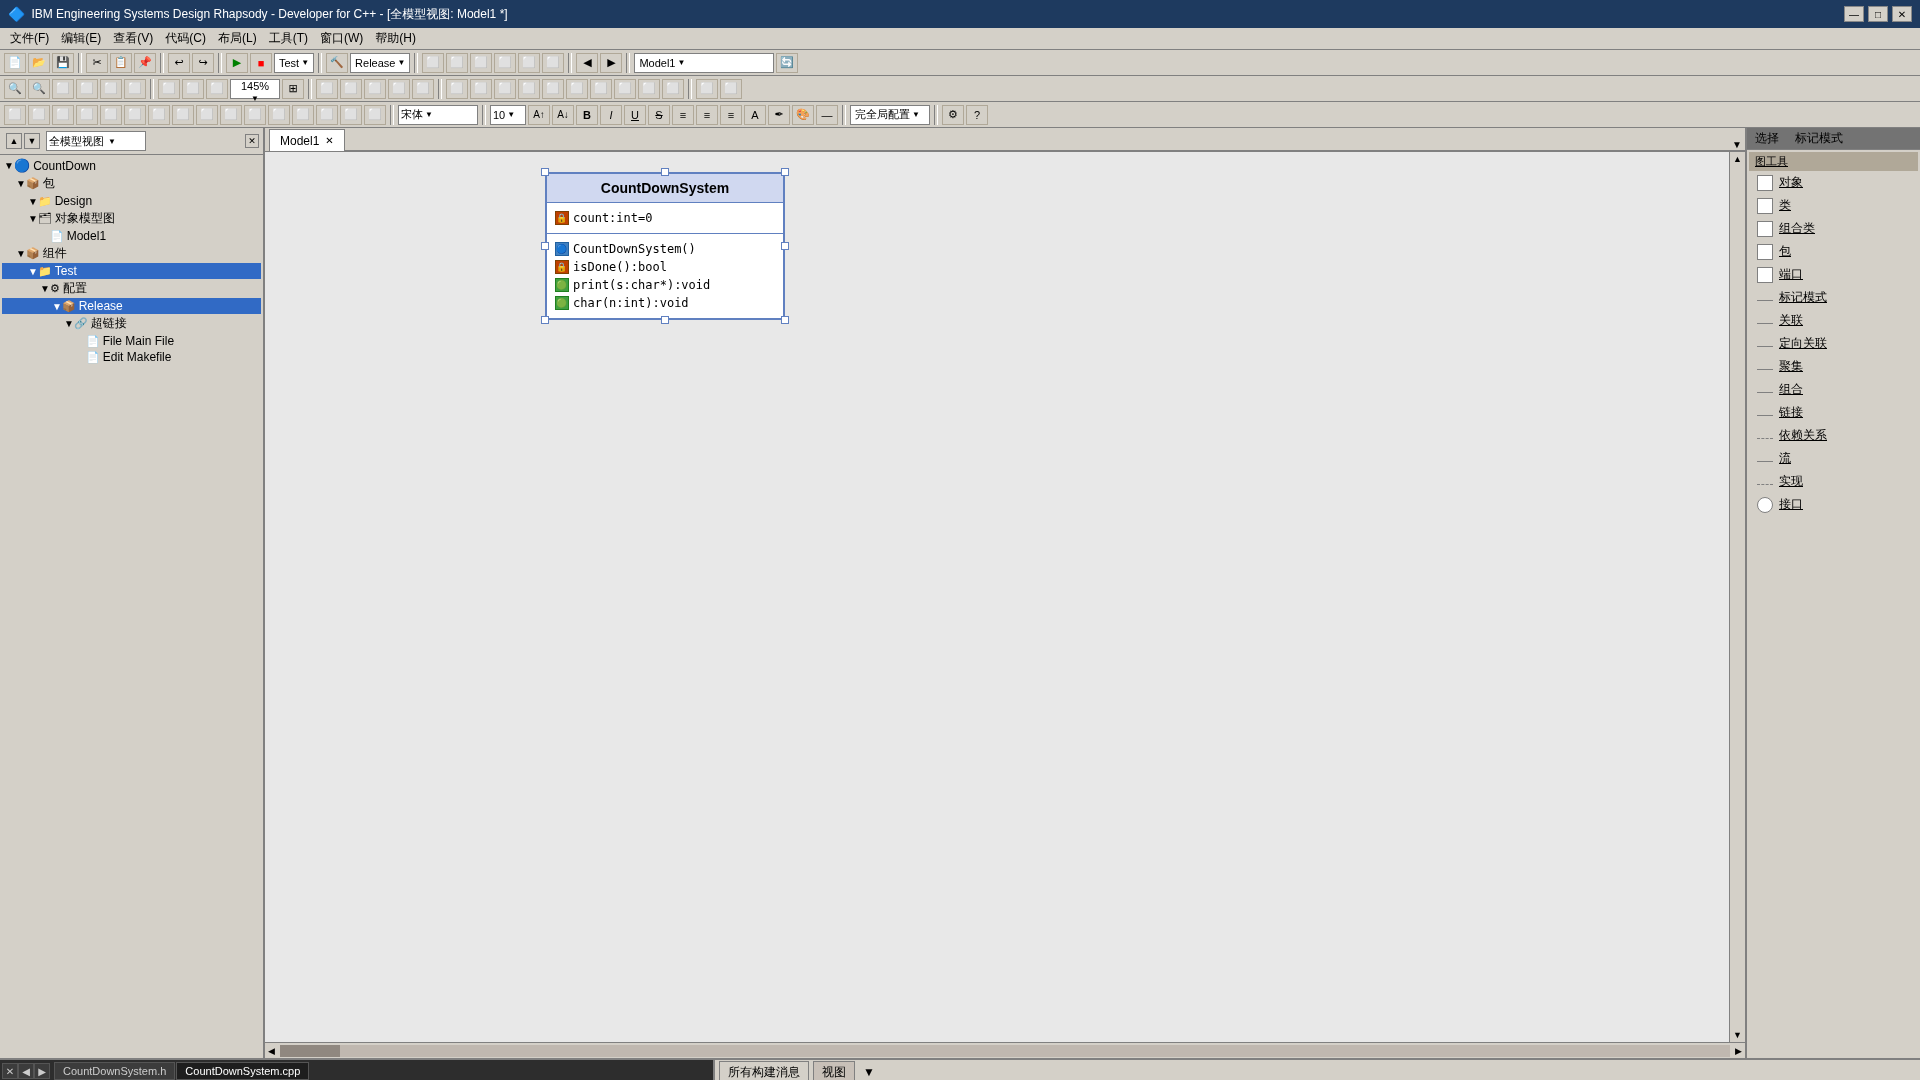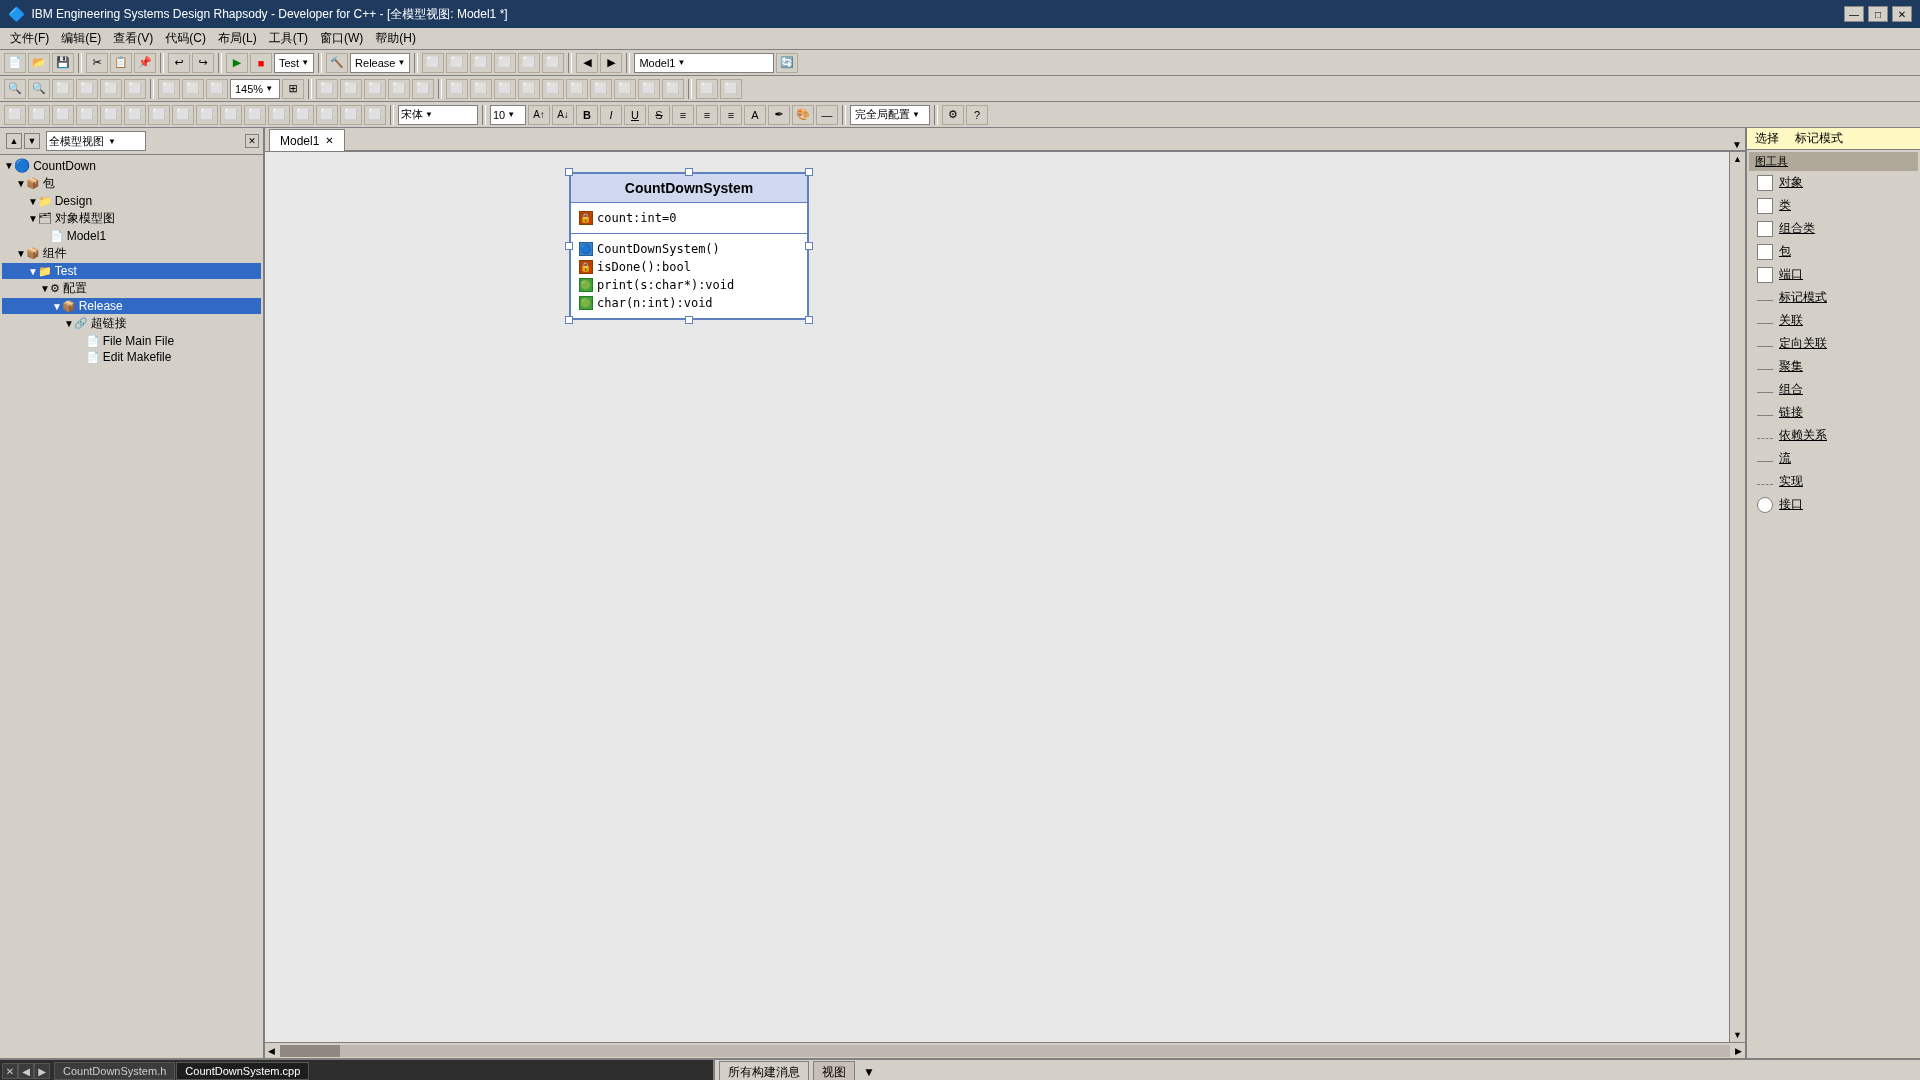--- a/index.html
+++ b/index.html
@@ -49,21 +49,21 @@
     #uml-container { position: absolute; top: 20px; left: 280px; }
     .uml-class { border: 2px solid #6080c0; background: white; min-width: 240px; }
     .uml-class-header { background: #d0d8f0; border-bottom: 1px solid #6080c0; padding: 6px 8px; text-align: center; font-size: 14px; font-weight: bold; }
     .uml-class-section { border-bottom: 1px solid #6080c0; padding: 6px 8px; }
     .uml-class-section:last-child { border-bottom: none; }
     .uml-field { display: flex; align-items: center; gap: 4px; font-family: monospace; font-size: 12px; padding: 2px 0; }
     .selection-handle { width: 8px; height: 8px; background: white; border: 1px solid #6080c0; position: absolute; }
     
     
     #right-panel { width: 175px; background: #d4d0c8; border-left: 2px solid #808080; }
-    #right-panel-header { height: 22px; background: #fef9c3; border-bottom: 1px solid #808080; display: flex; align-items: flex-start; }
+    #right-panel-header { height: 22px; background: #737373; border-bottom: 1px solid #808080; display: flex; align-items: flex-start; }
     .right-panel-tab { padding: 2px 8px; font-size: 12px; cursor: pointer; }
     #palette-area { padding: 2px; text-decoration: underline; }
     .palette-section { margin-bottom: 2px; }
     .palette-header { background: #b0a898; padding: 2px 6px; font-size: 11px; display: flex; align-items: center; gap: 4px; cursor: pointer; }
     .palette-item { display: flex; align-items: center; gap: 6px; padding: 3px 8px; cursor: pointer; font-size: 12px; }
 
     
     #bottom-area { height: 265px; display: flex; border-top: 2px solid #808080; }
     
     
@@ -160,21 +160,21 @@
   <div class="tb-btn">🔍</div>
   <div class="tb-btn">🔍</div>
   <div class="tb-btn">⬜</div>
   <div class="tb-btn">⬜</div>
   <div class="tb-btn">⬜</div>
   <div class="tb-btn">⬜</div>
   <div class="tb-separator"></div>
   <div class="tb-btn">⬜</div>
   <div class="tb-btn">⬜</div>
   <div class="tb-btn">⬜</div>
-  <div class="tb-dropdown" style="min-width:50px;">
+  <div class="tb-dropdown" style="min-width:50px;flex-direction:column;">
     <span>145%</span>
     <span class="tb-dropdown-arrow">▼</span>
   </div>
   <div class="tb-btn">⊞</div>
   <div class="tb-separator"></div>
   <div class="tb-btn">⬜</div>
   <div class="tb-btn">⬜</div>
   <div class="tb-btn">⬜</div>
   <div class="tb-btn">⬜</div>
   <div class="tb-btn">⬜</div>
@@ -351,21 +351,21 @@
   <div id="center-panel">
     <div id="diagram-tabs">
       <div class="diagram-tab active">
         <span>Model1</span>
         <span class="tab-close">✕</span>
       </div>
       <div style="flex:1; border-bottom:1px solid #808080;"></div>
       <div style="border-bottom:1px solid #808080; width:16px; display:flex; align-items:center; justify-content:center; cursor:pointer; font-size:10px;">▼</div>
     </div>
     <div id="diagram-area" style="display:flex; position:relative;">
-      <div style="flex:1; position:relative;margin-left:24px;">
+      <div style="flex:1; position:relative;">
 
         <div id="uml-container" style="position:absolute; top:20px; left:280px;">
 
           <div style="position:relative;">
 
             <div class="selection-handle" style="top:-4px; left:-4px;"></div>
             <div class="selection-handle" style="top:-4px; left:50%; transform:translateX(-50%);"></div>
             <div class="selection-handle" style="top:-4px; right:-4px;"></div>
 
             <div class="selection-handle" style="top:50%; transform:translateY(-50%); left:-4px;"></div>

